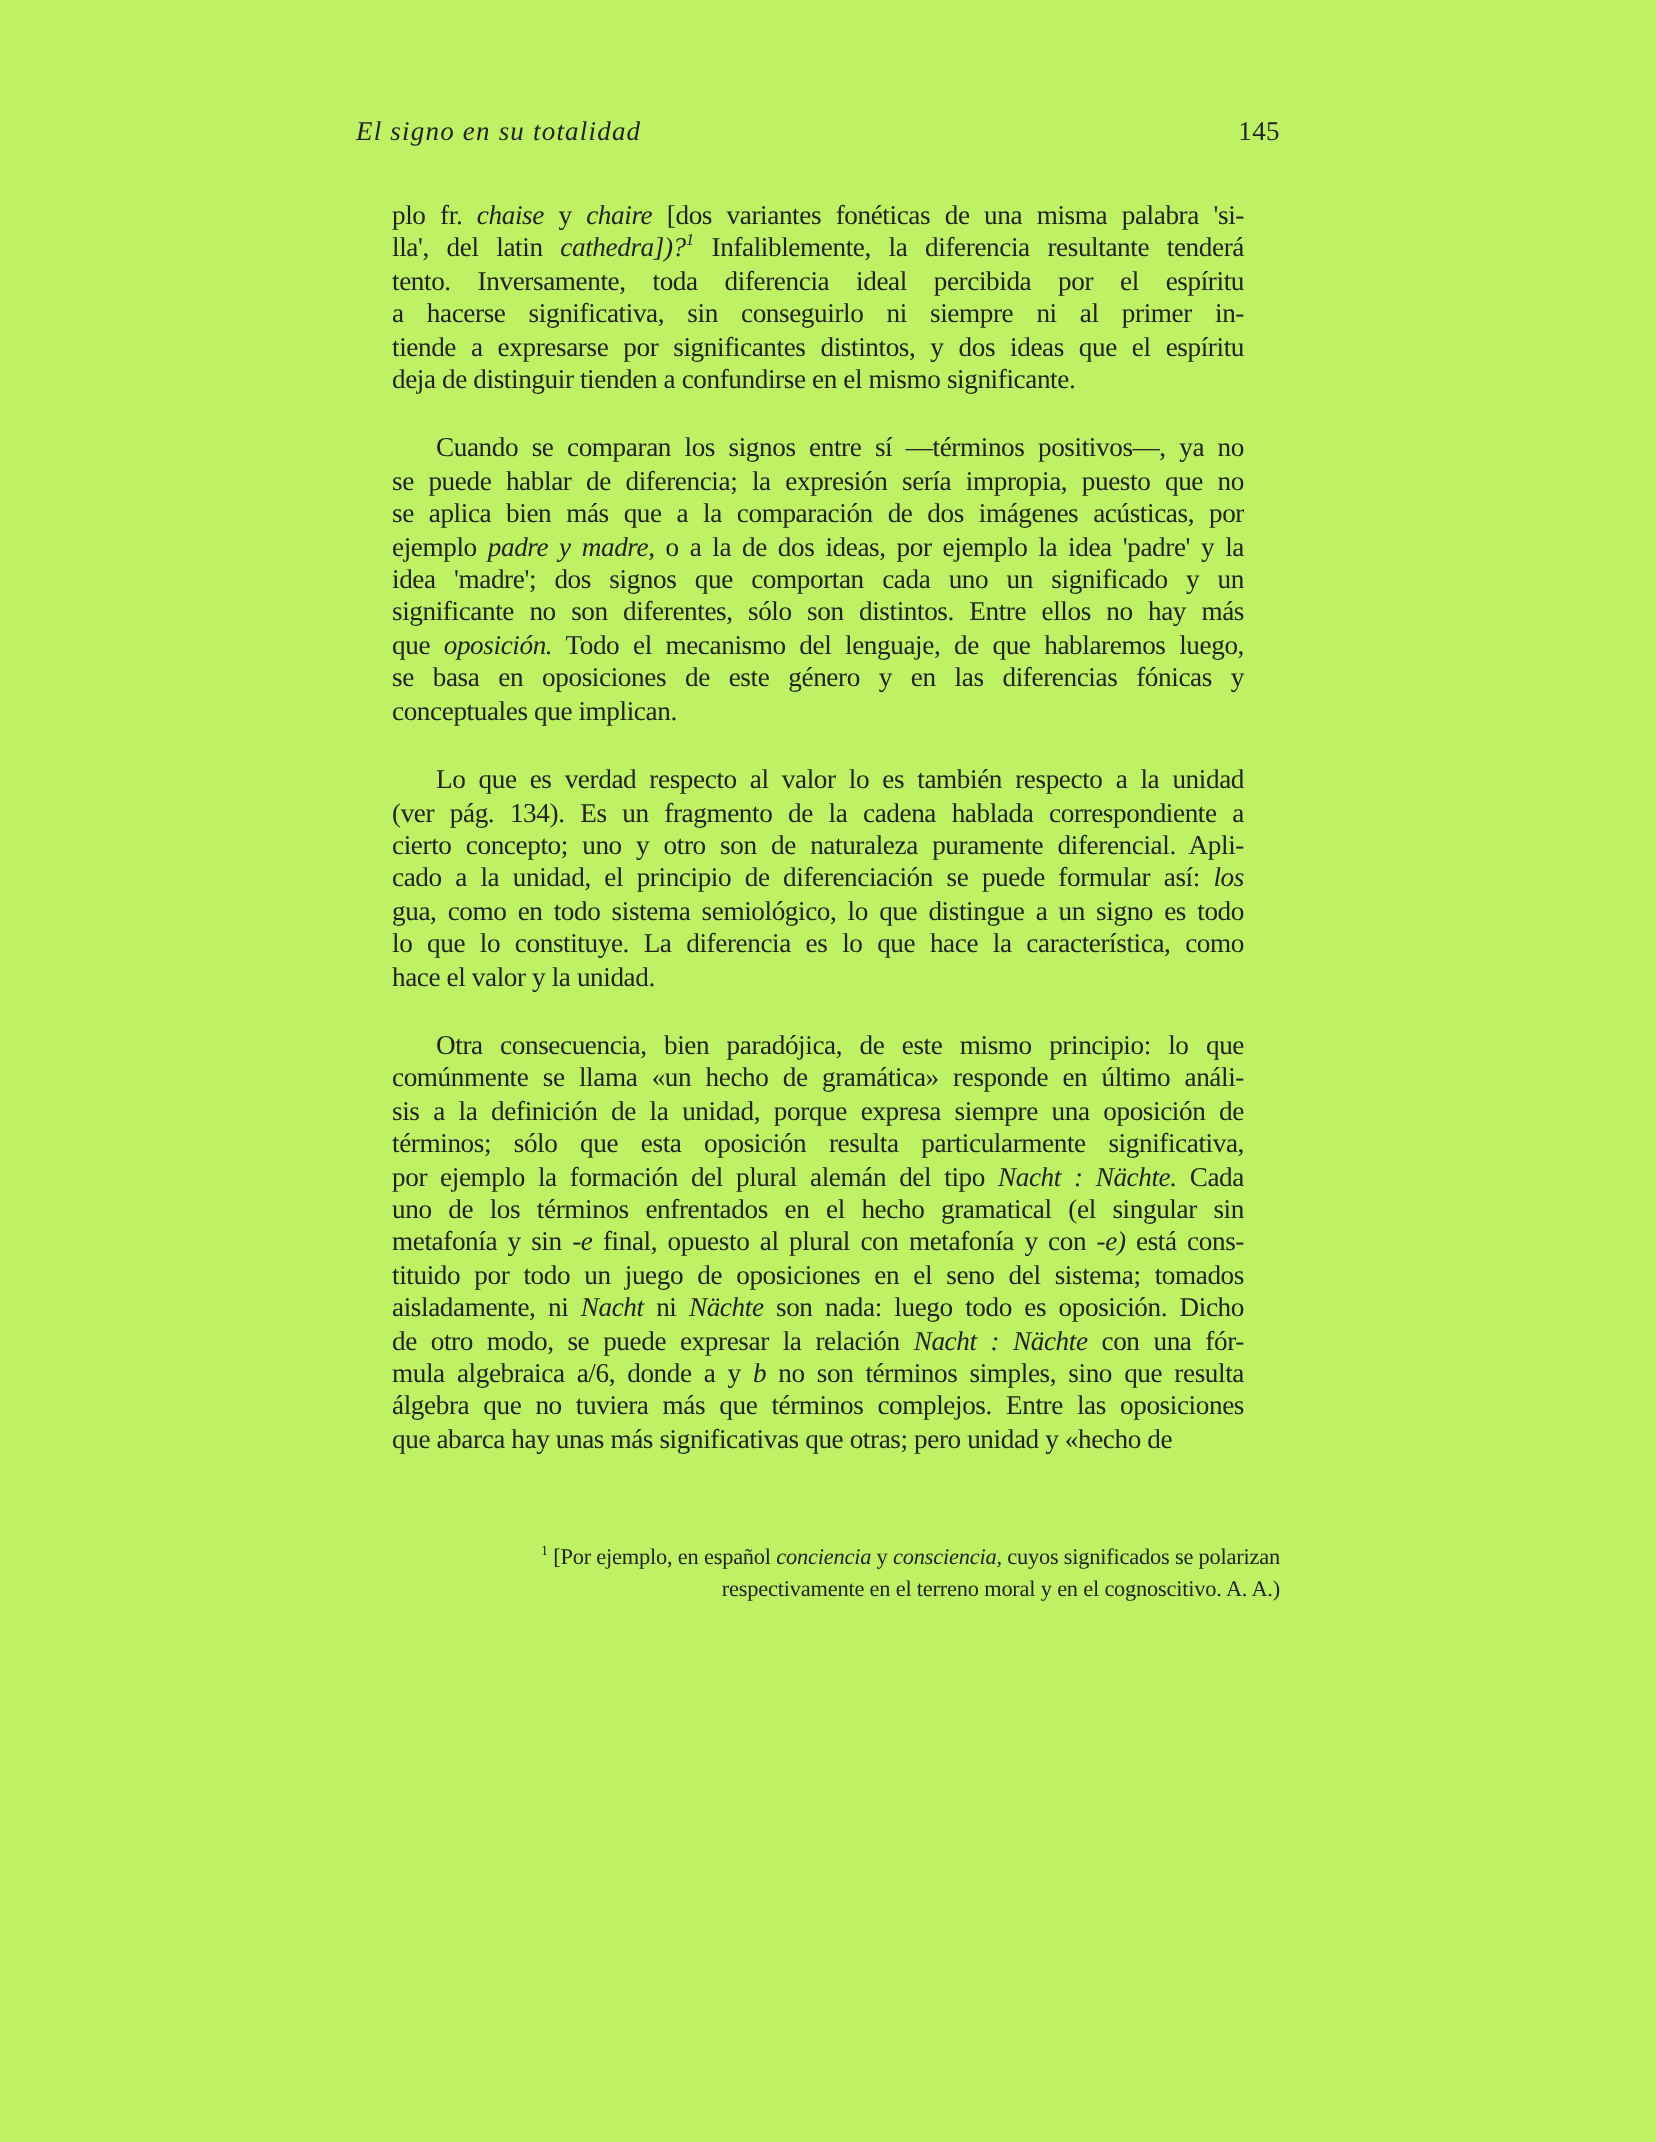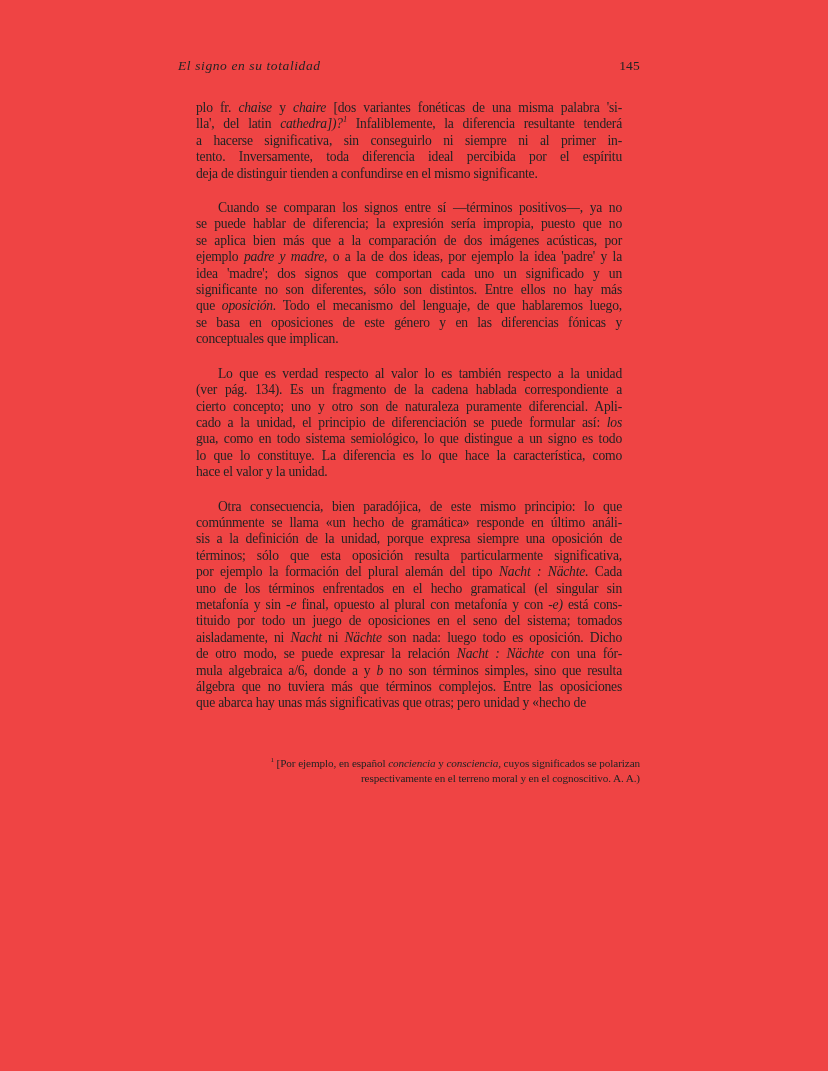--- a/index.html
+++ b/index.html
@@ -4,21 +4,21 @@
 <style>
   html, body {
     margin: 0;
     padding: 0;
     background: #ffffff;
   }
   .sheet {
     position: relative;
     width: 828px;
     height: 1071px;
-    background: #ef4444;
+    background: #bef264;
     overflow: hidden;
     font-family: "Liberation Serif", "DejaVu Serif", serif;
     color: #232323;
   }
   .text-block {
     position: absolute;
     left: 178px;
     top: 58px;
     width: 462px;
   }
@@ -78,22 +78,23 @@
 
     <div class="running-header">
       <span class="running-title">El signo en su totalidad</span>
       <span class="page-number">145</span>
     </div>
 
     <div class="body-text">
         <div class="para">
           <div class="line"><span>plo fr. </span><i>chaise</i><span> y </span><i>chaire</i><span> [dos variantes fonéticas de una misma palabra 'si-</span></div>
           <div class="line"><span>lla', del latin </span><i>cathedra])?</i><sup class="fnmark" style="font-style: italic;">1</sup><span>  Infaliblemente, la diferencia resultante tenderá</span></div>
+          <div class="line"><span>tento. Inversamente, toda diferencia ideal percibida por el espíritu</span></div>
           <div class="line"><span>a hacerse significativa, sin conseguirlo ni siempre ni al primer in-</span></div>
-          <div class="line"><span>tento. Inversamente, toda diferencia ideal percibida por el espíritu</span></div>
+          <div class="line"><span>tiende a expresarse por significantes distintos, y dos ideas que el espíritu</span></div>
           <div class="line last"><span>deja de distinguir tienden a confundirse en el mismo significante.</span></div>
         </div>
         <div class="para">
           <div class="line indent-first"><span>Cuando se comparan los signos entre sí —términos positivos—, ya no</span></div>
           <div class="line"><span>se puede hablar de diferencia; la expresión sería impropia, puesto que no</span></div>
           <div class="line"><span>se aplica bien más que a la comparación de dos imágenes acústicas, por</span></div>
           <div class="line"><span>ejemplo </span><i>padre y madre,</i><span> o a la de dos ideas, por ejemplo la idea 'padre' y la</span></div>
           <div class="line"><span>idea 'madre'; dos signos que comportan cada uno un significado y un</span></div>
           <div class="line"><span>significante no son diferentes, sólo son distintos. Entre ellos no hay más</span></div>
           <div class="line"><span>que </span><i>oposición.</i><span> Todo el mecanismo del lenguaje, de que hablaremos luego,</span></div>

